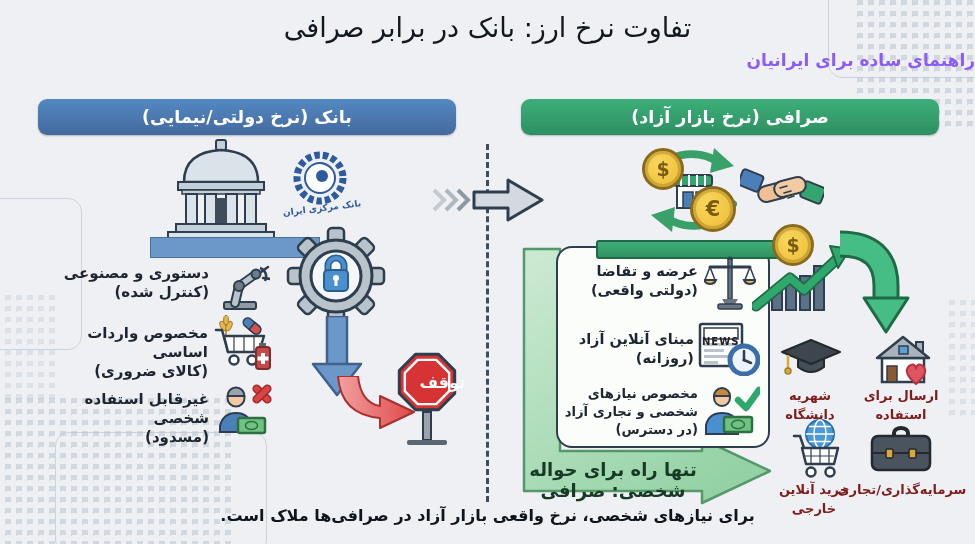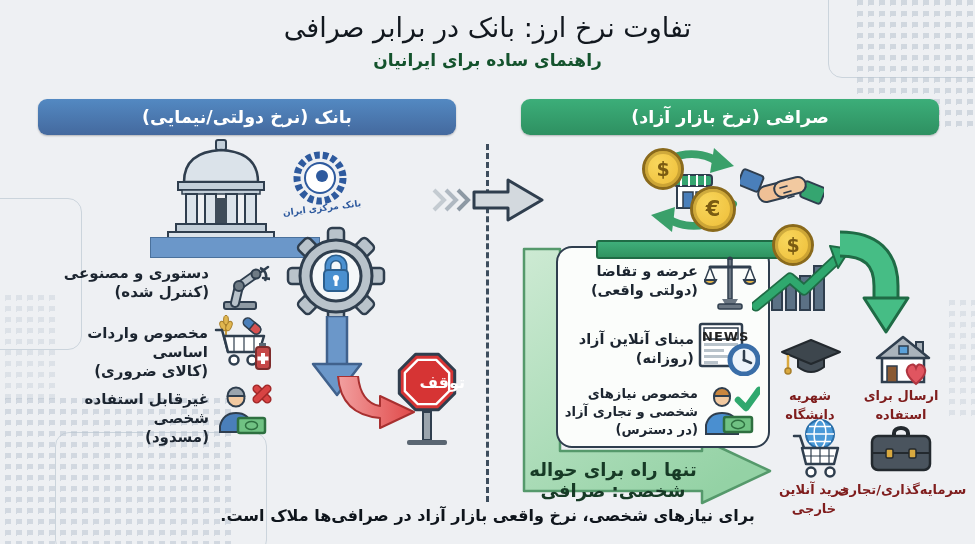--- a/index.html
+++ b/index.html
@@ -4,32 +4,32 @@
 <style>
   html,body{margin:0;padding:0;background:#dfe3e8;}
   .stage{position:relative;width:975px;height:544px;background:#eef0f3;overflow:hidden;
          font-family:"DejaVu Sans",sans-serif;direction:ltr;}
   .abs{position:absolute;}
   .dots{background-image:repeating-conic-gradient(rgba(168,182,196,0.50) 0% 25%, transparent 0% 100%);
         background-size:11px 11px;}
   .circuit{border:1.5px solid rgba(185,196,208,0.65);border-radius:14px;}
   .rtl{direction:rtl;unicode-bidi:plaintext;}
   .title{width:975px;text-align:center;font-size:27px;font-weight:normal;color:#12181f;letter-spacing:-.5px;}
-  .subtitle{width:975px;text-align:center;font-size:17px;font-weight:bold;color:#14532d;}
+  .subtitle{width:975px;font-size:17px;font-weight:bold;color:#8b5cf6;}
   .panel-header{height:36px;border-radius:9px;display:flex;align-items:center;justify-content:center;
         color:#fff;font-size:17.5px;font-weight:bold;box-shadow:0 1px 2px rgba(0,0,0,.25);}
   .bullet-text{text-align:right;font-weight:bold;color:#1c2530;line-height:19px;}
   .b15{font-size:15px;} .b14{font-size:14.5px;} .b13{font-size:13.2px;line-height:18px;}
   .coin{border-radius:50%;background:radial-gradient(circle at 35% 35%, #f8d65c, #edbb34);
         border:3px solid #8a6a1c;box-shadow:inset 0 0 0 3px rgba(138,106,28,.35);
         display:flex;align-items:center;justify-content:center;font-weight:bold;color:#7a5b12;}
   .uc-label{text-align:center;font-size:13px;font-weight:bold;color:#7f1d1d;line-height:19px;}
   .footer{width:975px;text-align:center;font-size:16px;font-weight:bold;color:#0f151c;}
   .stop-text{width:75px;color:#fff;font-size:16px;font-weight:bold;}
-  .news-text{width:34px;text-align:center;font-size:13px;font-weight:bold;letter-spacing:1px;color:#222;}
+  .news-text{width:34px;text-align:center;font-size:10px;font-weight:bold;letter-spacing:1px;color:#222;margin-top:7px;}
   .logo-caption{width:80px;text-align:center;font-size:9px;font-weight:bold;color:#2e5a9e;transform:rotate(-7deg);}
   .arrow-label{text-align:center;font-size:18px;font-weight:bold;color:#173a26;}
   .divider{border-left:3px dashed #3d4d5d;}
 </style>
 </head>
 <body>
 
 <div class="stage">
 
   <div class="abs dots" style="left:852px;top:0;width:123px;height:128px;opacity:.85"></div>

